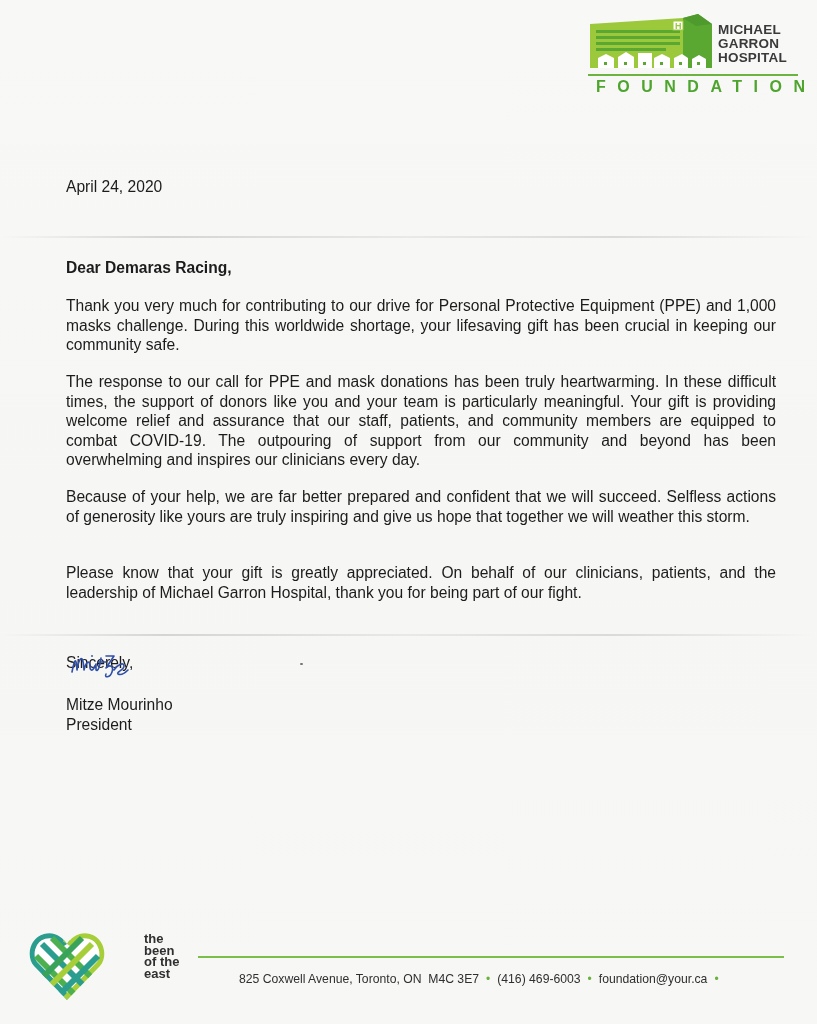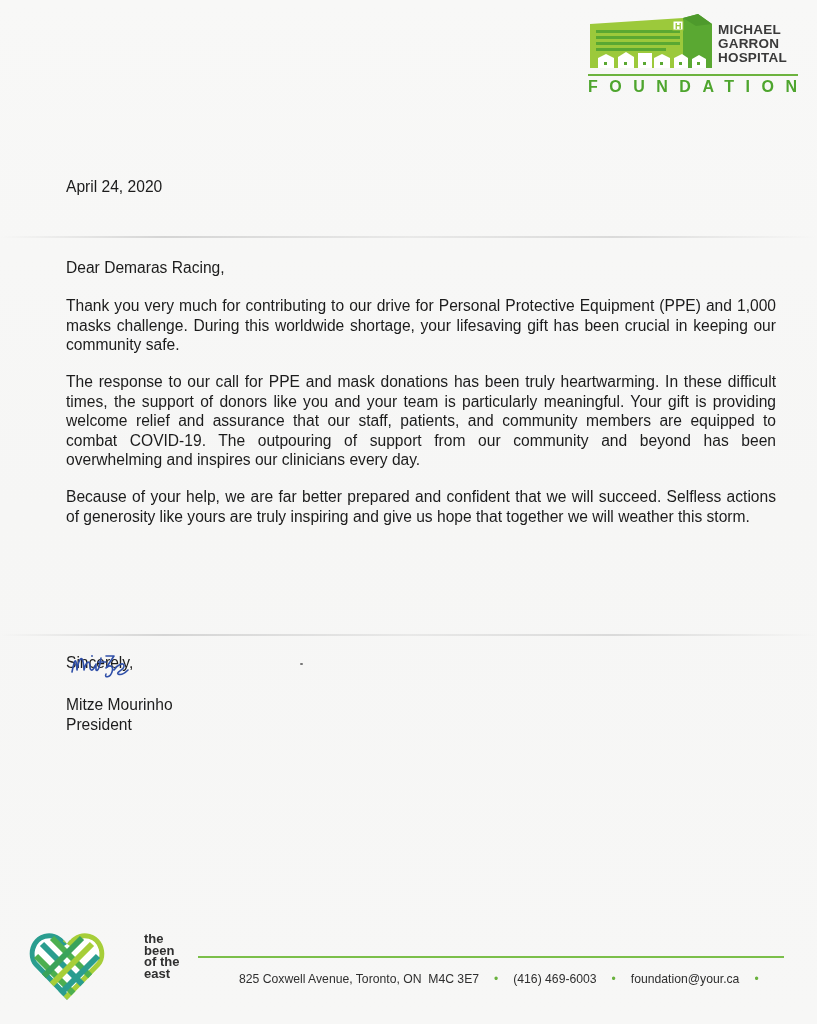--- a/index.html
+++ b/index.html
@@ -14,39 +14,39 @@
     .fold { position: absolute; left: 0; right: 0; height: 2px;
       background: linear-gradient(90deg, rgba(200,200,200,0) 0%, rgba(190,190,190,0.6) 20%, rgba(200,200,200,0.3) 50%, rgba(190,190,190,0.5) 75%, rgba(200,200,200,0) 100%); }
     .fold.f1 { top: 236px; }
     .fold.f2 { top: 634px; }
 
     
     .logo { position: absolute; left: 588px; top: 10px; width: 212px; height: 86px; }
     .logo .building { position: absolute; left: 0; top: 0; }
     .logo .name { position: absolute; left: 130px; top: 13px; font-family: "Liberation Sans", sans-serif; font-weight: bold; font-size: 13.5px; line-height: 14px; color: #3a3a3a; letter-spacing: 0.2px; }
     .logo .rule { position: absolute; left: 0; top: 64px; width: 210px; height: 1.5px; background: #6db33f; }
-    .logo .foundation { position: absolute; left: 0; top: 68px; width: 212px; font-weight: bold; font-size: 16px; letter-spacing: 11.5px; color: #4ea52e; white-space: nowrap; }
+    .logo .foundation { position: absolute; left: 8px; top: 68px; width: 212px; font-weight: bold; font-size: 16px; letter-spacing: 11.5px; color: #4ea52e; white-space: nowrap; }
     .date { position: absolute; left: 66px; top: 178px; font-size: 15.6px; }
-    .salutation { position: absolute; left: 66px; top: 259px; font-size: 15.6px; }
+    .salutation { position: absolute; left: 66px; top: 259px; font-size: 15.6px; font-weight: bold; }
     .para { position: absolute; left: 66px; width: 710px; font-size: 15.6px; line-height: 19.6px; text-align: justify; }
     .p1 { top: 296px; }
     .p2 { top: 372px; }
     .p3 { top: 487px; }
     .p4 { top: 563px; }
     .closing { position: absolute; left: 66px; top: 617px; font-size: 15.6px; margin-top: 37px; }
     .signature { position: absolute; left: 68px; top: 644px; }
     .signer-name { position: absolute; left: 66px; top: 696px; font-size: 15.6px; }
     .signer-title { position: absolute; left: 66px; top: 716px; font-size: 15.6px; }
     .speck { position: absolute; left: 300px; top: 663px; width: 3px; height: 2px; background: #777; border-radius: 1px; }
 
     
     .heart { position: absolute; left: 28px; top: 930px; }
     .tagline { position: absolute; left: 111px; top: 933px; font-weight: bold; font-size: 13px; line-height: 11.5px; color: #2f2f2f; margin-left: 33px; }
     .footer-rule { position: absolute; left: 198px; top: 956px; width: 586px; height: 1.5px; background: #7bbf4a; }
-    .footer-contact { position: absolute; left: 239px; top: 972px; font-size: 12.2px; color: #2f2f2f; white-space: nowrap; display: flex; align-items: center; gap: 8px; }
+    .footer-contact { position: absolute; left: 239px; top: 972px; font-size: 12.2px; color: #2f2f2f; white-space: nowrap; display: flex; align-items: center; gap: 0; }
     .footer-contact .dot { color: #6ab23e; font-size: 12px; margin: 0 7px; }
   </style>
 </head>
 <body>
 
 <div class="page">
   <div class="fold f1"></div>
   <div class="fold f2"></div>
 
   <div class="logo">
@@ -86,20 +86,21 @@
     </div>
     <div class="rule"></div>
     <div class="foundation">FOUNDATION</div>
   </div>
 
   <div class="date">April 24, 2020</div>
   <div class="salutation">Dear Demaras Racing,</div>
   <div class="para p1">Thank you very much for contributing to our drive for Personal Protective Equipment (PPE) and 1,000 masks challenge. During this worldwide shortage, your lifesaving gift has been crucial in keeping our community safe.</div>
   <div class="para p2">The response to our call for PPE and mask donations has been truly heartwarming. In these difficult times, the support of donors like you and your team is particularly meaningful. Your gift is providing welcome relief and assurance that our staff, patients, and community members are equipped to combat COVID-19. The outpouring of support from our community and beyond has been overwhelming and inspires our clinicians every day.</div>
   <div class="para p3">Because of your help, we are far better prepared and confident that we will succeed. Selfless actions of generosity like yours are truly inspiring and give us hope that together we will weather this storm.</div>
+  <div class="para p4">Please know that your gift is greatly appreciated. On behalf of our clinicians, patients, and the leadership of Michael Garron Hospital, thank you for being part of our fight.</div>
   <div class="closing">Sincerely,</div>
 
   <svg class="signature" width="90" height="40" viewBox="0 0 90 40">
     <path d="M4,28 C6,18 8,10 9,26 C11,14 15,8 16,26 C18,18 22,14 22,24 C23,28 26,26 28,20 L28,26 C30,28 32,22 33,14 M30,18 L38,18 M38,12 L46,12 L38,24 C42,20 46,22 44,28 C42,34 36,34 38,30 M46,26 C50,20 56,18 56,22 C56,26 48,28 50,30 C54,32 58,28 60,26" fill="none" stroke="#2f4fa8" stroke-width="1.6" stroke-linecap="round" stroke-linejoin="round"></path>
     <circle cx="24" cy="12" r="0.9" fill="#2f4fa8"></circle>
   </svg>
 
   <div class="speck"></div>
   <div class="signer-name">Mitze Mourinho</div>
   <div class="signer-title">President</div>

